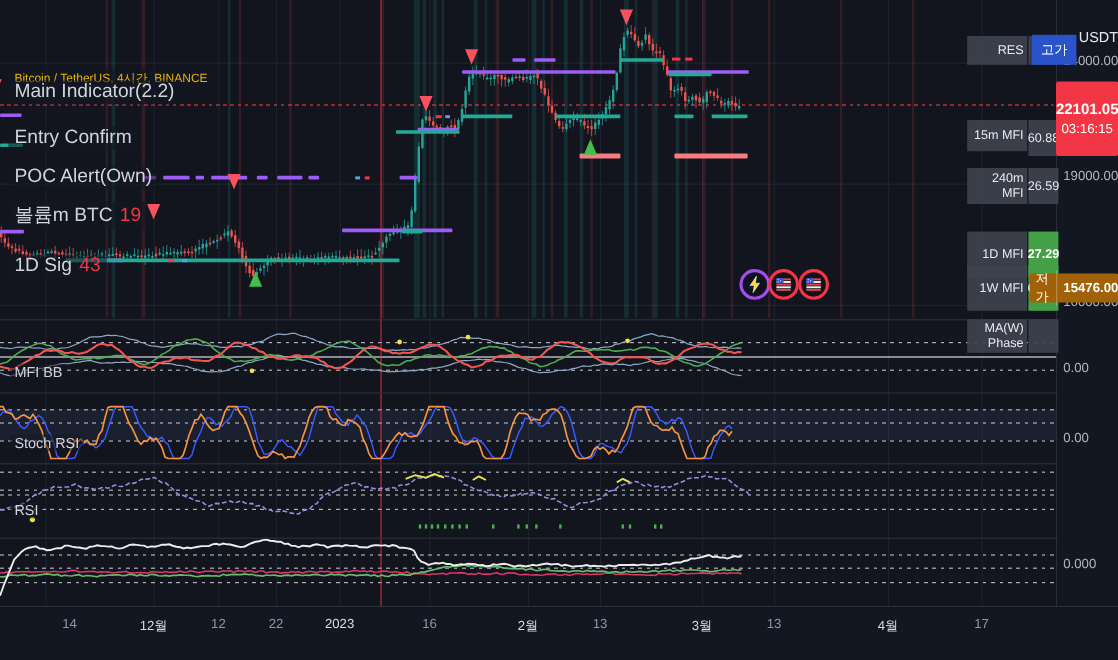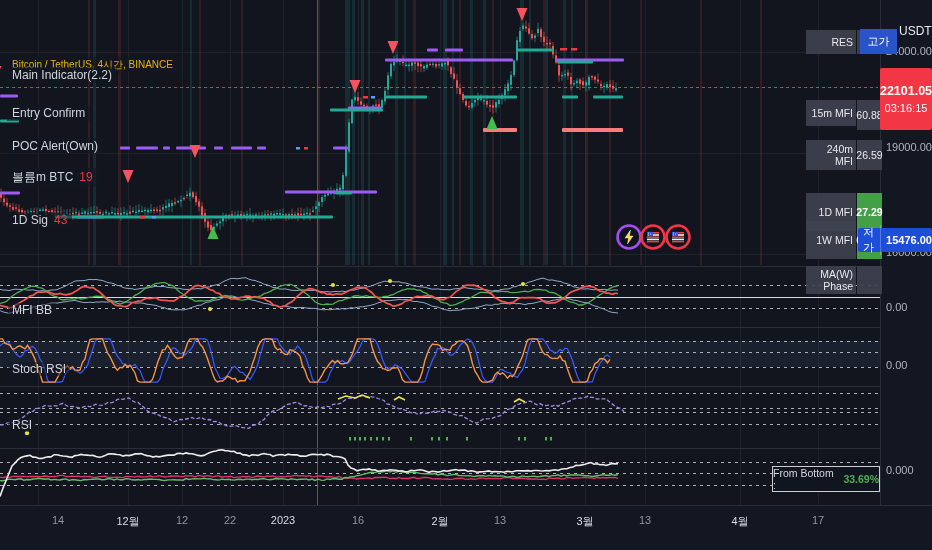--- a/index.html
+++ b/index.html
@@ -16,41 +16,41 @@
   .red-vline{position:absolute;top:0;width:1px;height:505px;background:rgba(242,54,69,.75);z-index:2;}
   #overlay-svg{position:absolute;left:0;top:0;z-index:3;}
   .pane-sep{position:absolute;left:0;width:932px;height:1px;background:#2a2e39;z-index:4;}
   .scale-sep{position:absolute;top:0;left:880px;width:1px;height:550px;background:#2a2e39;z-index:4;}
   .stoch-band{position:absolute;left:0;width:880px;background:rgba(96,136,200,.10);z-index:1;}
 
   
   #legend{position:absolute;left:7px;top:30px;z-index:6;}
   .lg-title{font-size:10px;color:#eab308;background:rgba(19,23,34,.55);padding:1px 5px;
     display:inline-block;white-space:nowrap;margin-top:27px;}
-  .lg-row{font-size:12px;color:#d1d4dc;background:rgba(19,23,34,.55);padding:1px 5px;
+  .lg-row{font-size:16px;color:#d1d4dc;background:rgba(19,23,34,.55);padding:1px 5px;
     display:inline-block;white-space:nowrap;position:absolute;left:0;}
   .lg-val{color:#f23645;margin-left:6px;}
 
   
   .panel-label{position:absolute;left:8px;z-index:6;font-size:12px;color:#d1d4dc;
     background:rgba(19,23,34,.5);padding:0 4px;white-space:nowrap;}
 
   
   #price-scale{position:absolute;left:881px;top:0;width:51px;height:505px;background:#131722;z-index:5;}
   .ps-tick{position:absolute;left:0;width:48px;text-align:left;padding-left:5px;
     font-size:11px;color:#b2b5be;white-space:nowrap;}
   #usdt-label{position:absolute;left:899px;top:24px;font-size:12px;color:#e6e8ee;z-index:7;text-align:right;}
   .badge-blue{position:absolute;background:#2a52c9;color:#fff;font-size:11px;z-index:8;
     border-radius:0;display:flex;align-items:center;justify-content:center;}
   #last-badge{position:absolute;left:880px;top:68px;width:52px;height:62px;background:#f23645;
     color:#fff;z-index:7;border-radius:2px;display:flex;flex-direction:column;
     align-items:center;justify-content:center;gap:4px;}
   #last-badge .lp{font-size:12.5px;font-weight:bold;}
   #last-badge .cd{font-size:11px;}
-  #low-badge{position:absolute;left:858px;top:228px;width:74px;height:24px;background:#1d4ed8;
+  #low-badge{position:absolute;left:858px;top:228px;width:74px;height:24px;background:#a16207;
     color:#fff;z-index:8;border-radius:2px;display:flex;align-items:center;z-index:8;}
   #low-badge .lm{font-size:11px;padding:0 5px;border-right:1px solid rgba(255,255,255,.25);}
   #low-badge .lv{font-size:11px;padding-left:5px;font-weight:bold;}
 
   
   #mfi-table{position:absolute;left:806px;top:30px;width:72px;z-index:6;}
   .tbl-row{position:absolute;display:flex;}
   .tbl-cell{background:rgba(62,66,78,.92);color:#e8e9ed;font-size:10.5px;
     display:flex;align-items:center;}
   .tbl-label{width:47px;justify-content:flex-end;padding-right:3px;text-align:right;}
@@ -725,24 +725,20 @@
       <div class="tbl-row" style="top: 191px;">
         <div class="tbl-cell tbl-label" style="height: 38px;">1W MFI</div>
         <div class="tbl-cell tbl-value tbl-green" style="height: 38px;">63.75</div>
       </div>
       <div class="tbl-row" style="top: 236px;">
         <div class="tbl-cell tbl-label" style="height: 28px;">MA(W) Phase</div>
         <div class="tbl-cell tbl-value" style="height: 28px;"></div>
       </div>
     </div>
 
-  <div id="from-bottom">
-    <span>From Bottom :</span>
-    <span class="fb-val">33.69%</span>
-  </div>
 
   <div id="time-axis">
       <div class="ta-tick" style="left: 38px; margin-left: 20px;">14</div>
       <div class="ta-tick ta-strong" style="left: 128px;">12월</div>
       <div class="ta-tick" style="left: 182px;">12</div>
       <div class="ta-tick" style="left: 230px;">22</div>
       <div class="ta-tick ta-strong" style="left: 283px;">2023</div>
       <div class="ta-tick" style="left: 358px;">16</div>
       <div class="ta-tick ta-strong" style="left: 440px;">2월</div>
       <div class="ta-tick" style="left: 500px;">13</div>

